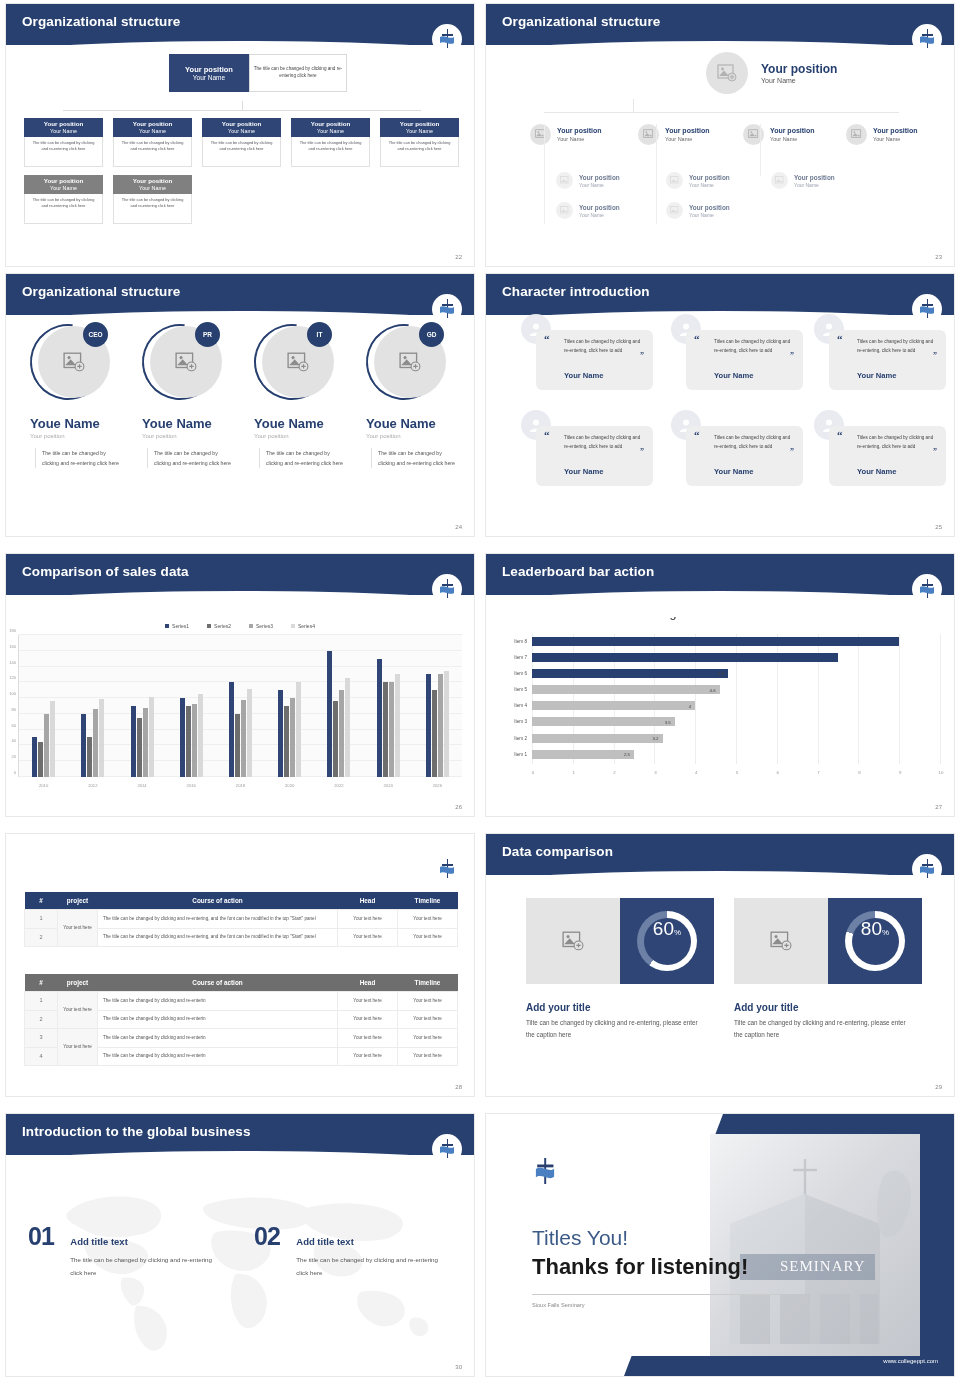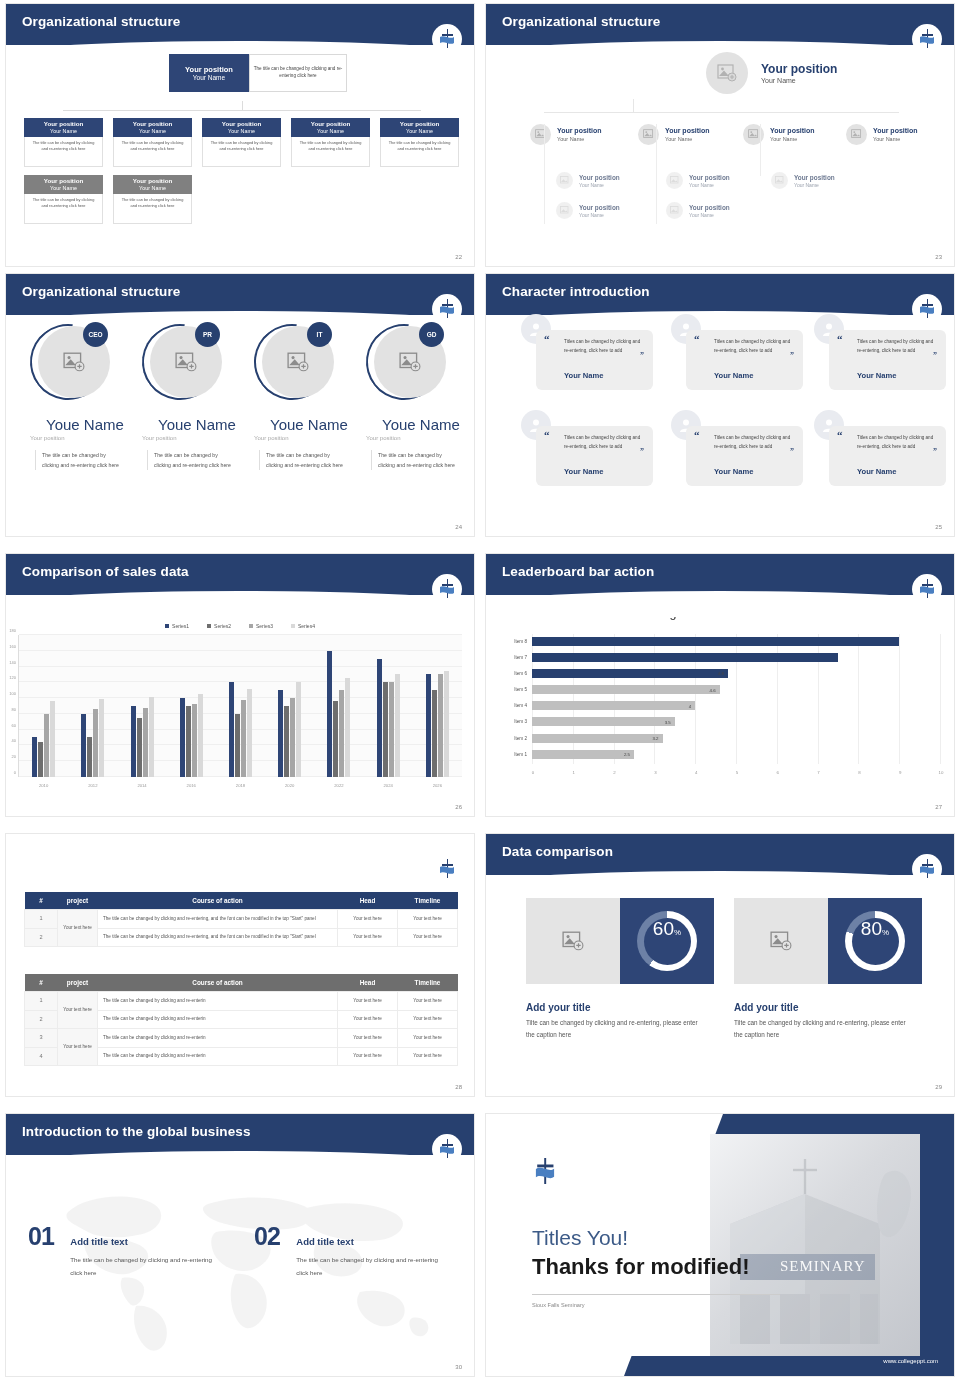--- a/index.html
+++ b/index.html
@@ -105,21 +105,21 @@
   .s24-col { width:112px; position:relative; }
   .s24-circ { position:relative; width:76px; height:76px; margin-left:14px; }
   .s24-circ .ring { position:absolute; left:0; top:0; width:76px; height:76px;
     border-radius:50%; border:2.5px solid #27406F; border-right-color:transparent;
     transform:rotate(-38deg); }
   .s24-circ .disc { position:absolute; left:8px; top:2px; width:72px; height:72px;
     border-radius:50%; background:#e2e2e2; display:flex; align-items:center; justify-content:center; }
   .s24-circ .tag { position:absolute; right:-2px; top:-2px; width:25px; height:25px;
     border-radius:50%; background:#27406F; color:#fff; font-size:6.5px; font-weight:bold;
     display:flex; align-items:center; justify-content:center; z-index:3; }
-  .s24-name { margin-top:16px; margin-left:30px; font-size:15px; font-weight:normal; color:#27406F; }
+  .s24-name { margin-top:16px; margin-left:14px; font-size:13px; font-weight:bold; color:#27406F; }
   .s24-pos { margin-left:14px; font-size:6px; color:#a9a9a9; margin-top:2px; }
   .s24-desc { margin-left:19px; margin-top:9px; padding-left:6px; border-left:1px solid #dedede;
     font-size:5.2px; color:#555; line-height:1.95; width:85px; }
 
   
   .s25-card { position:absolute; }
   .s25-av { position:absolute; left:0; bottom:-14px; width:30px; height:30px; border-radius:50%;
     background:#e9ebf0; display:flex; align-items:center; justify-content:center; z-index:1; }
   .s25-box { position:absolute; left:15px; top:0; width:117px; height:60px;
     background:#eeeeee; border-radius:6px; z-index:2; padding:8px 10px 6px 10px; }
@@ -1087,20 +1087,20 @@
         </svg>
       </div>
       <div class="ty-logo">
         <svg viewBox="0 0 20 22">
             <path d="M9.4 1 L10.9 1 L10.9 21 L9.4 21 Z" fill="#27406F"></path>
             <path d="M4 6 L16.5 6 L16.5 8.2 L4 8.2 Z" fill="#27406F"></path>
             <path d="M3 9.5 C7 6.2 13 12.5 17 9.2 L17 15.5 C13 18.8 7 12.5 3 15.8 Z" fill="#4a7fc1"></path>
           </svg>
       </div>
       <div class="ty-h1">Titles You!</div>
-      <div class="ty-h2">Thanks for modified!</div>
+      <div class="ty-h2">Thanks for listening!</div>
       <div class="ty-rule"></div>
       <div class="ty-sub">Sioux Falls Seminary</div>
     </div>
     <div class="ty-url">www.collegeppt.com</div>
   </div>
 
 </div>
 
 </body></html>

